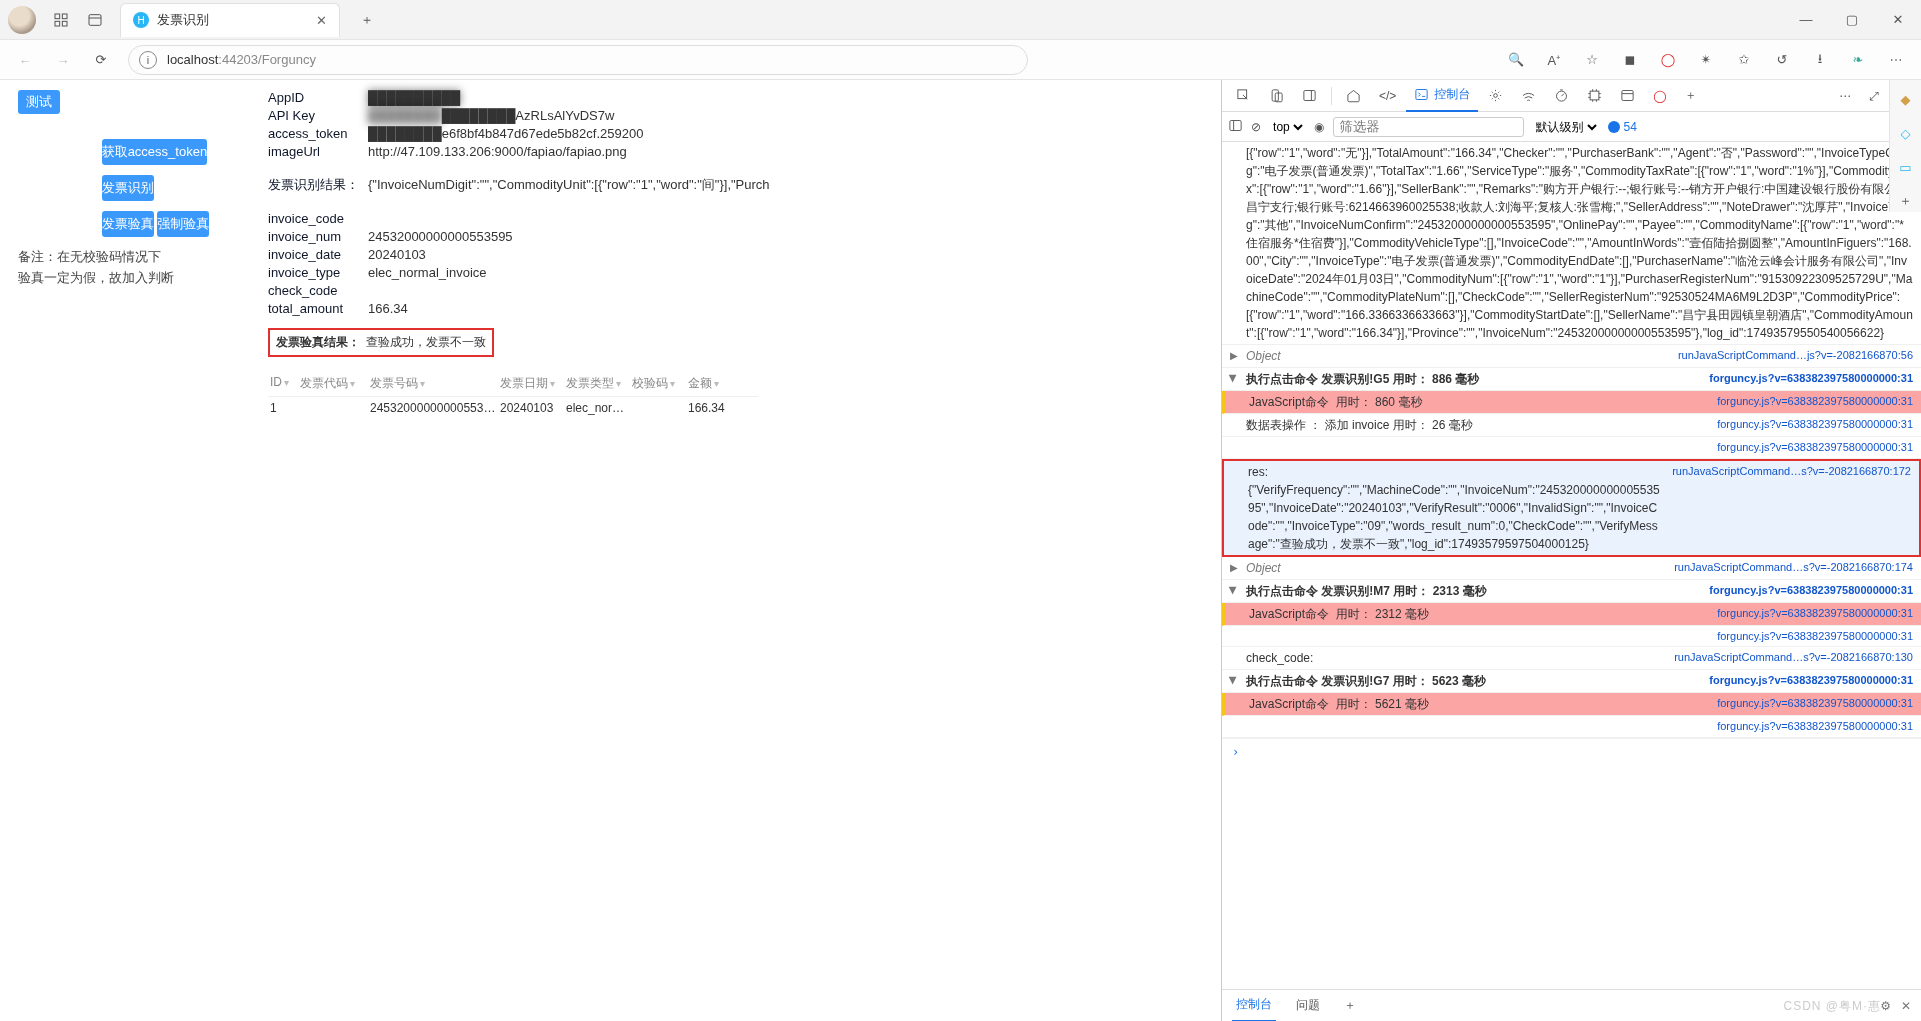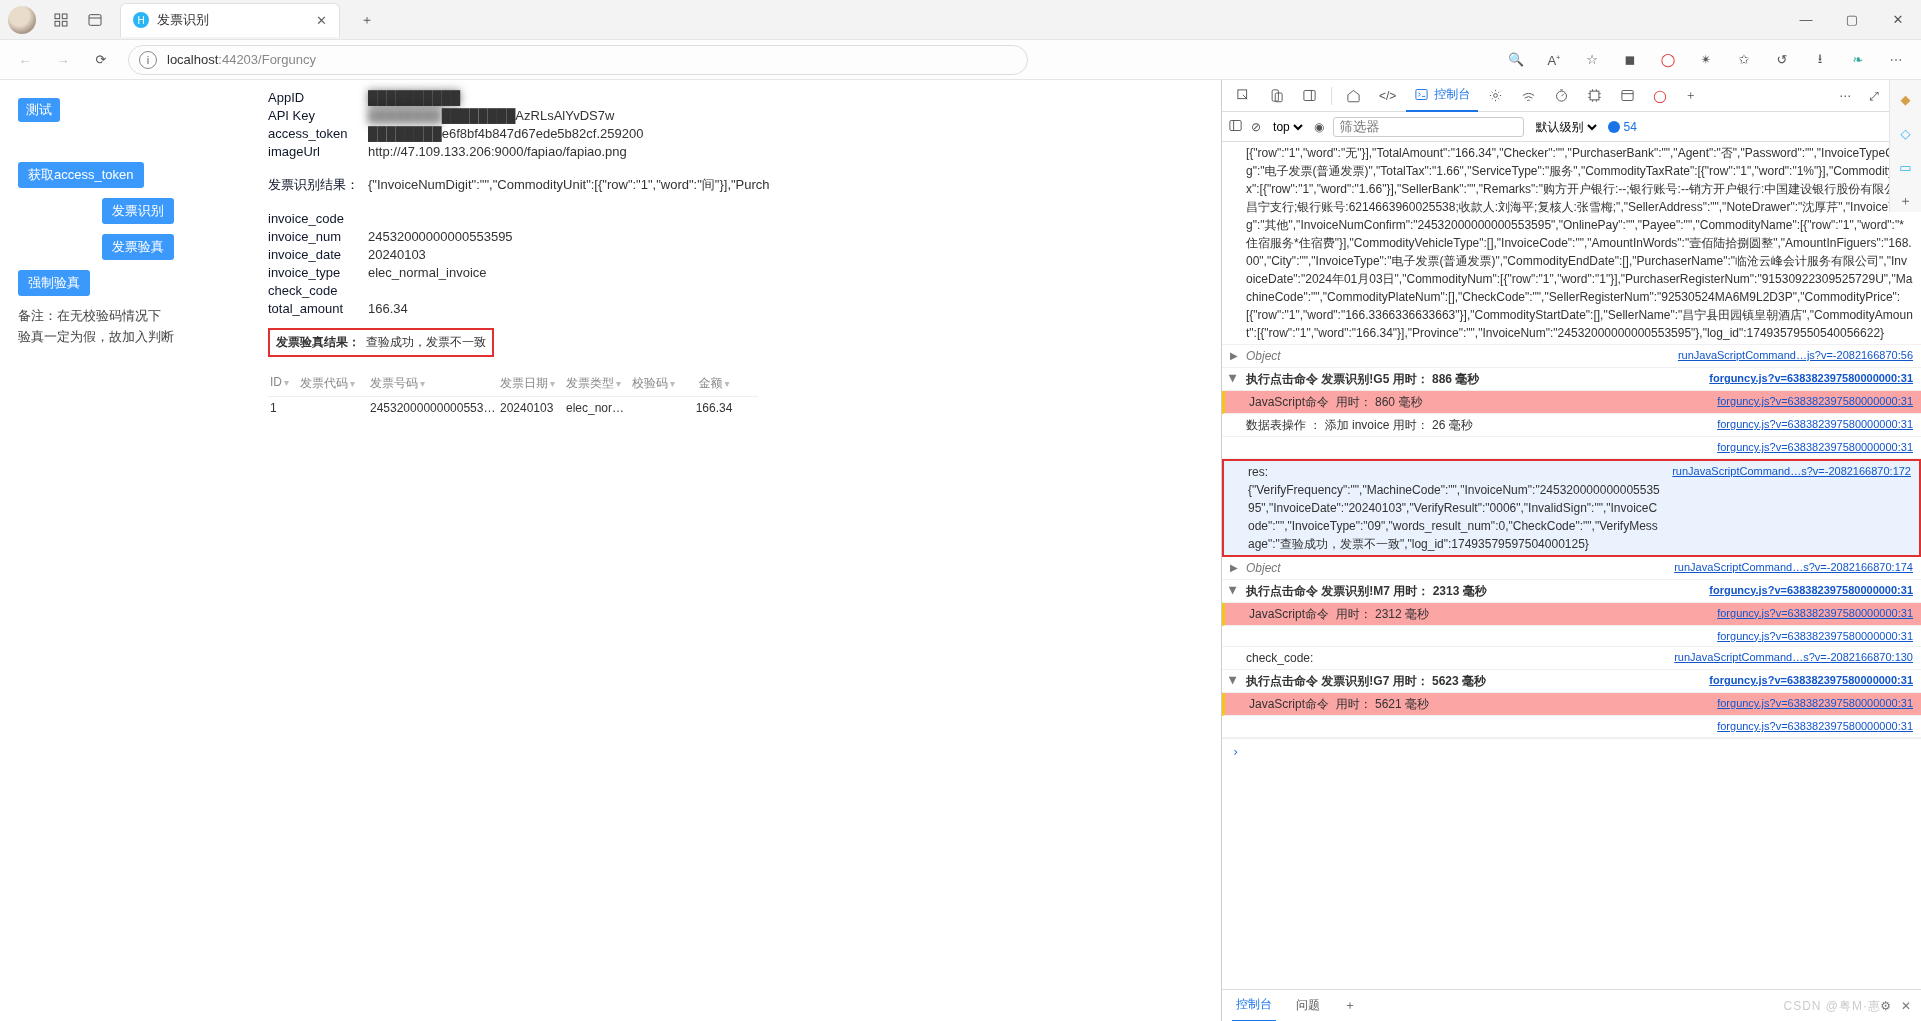--- a/index.html
+++ b/index.html
@@ -27,60 +27,60 @@
   .addrbar .spacer { flex: 1; }
   .ext-icons { display: flex; align-items: center; gap: 4px; }
   .ext-icons .ext { width: 34px; height: 34px; display: flex; align-items: center; justify-content: center; color: #555; }
 
   
   .split { position: absolute; top: 80px; bottom: 0; left: 0; right: 0; display: flex; }
   .page { flex: 1; background: #fff; padding: 10px 18px; overflow: auto; position: relative; }
   .devtools { width: 700px; border-left: 1px solid #ccc; display: flex; flex-direction: column; background: #fff; }
 
   
-  .side-btns { position: absolute; left: 18px; top: 18px; width: 200px; }
-  .btn { display: inline-block; background: #3b99fc; color: #fff; padding: 4px 10px; border-radius: 3px; font-size: 13px; margin-bottom: 10px; cursor: pointer; }
+  .side-btns { position: absolute; left: 18px; top: 10px; width: 200px; }
+  .btn { display: inline-block; background: #3b99fc; color: #fff; padding: 4px 0; border-radius: 3px; font-size: 13px; margin-bottom: 10px; cursor: pointer; }
   .btn.sm { padding: 3px 8px; }
   .note { font-size: 13px; color: #444; line-height: 1.6; }
 
   .kvlist { margin-left: 250px; }
   .kvrow { display: flex; margin-bottom: 3px; font-size: 13px; }
   .kvrow .k { width: 100px; color: #0f172a; }
   .kvrow .v { color: #333; word-break: break-all; }
   .blur { color: transparent; text-shadow: 0 0 8px rgba(0,0,0,.5); user-select: none; }
 
   .result-line { margin-left: 250px; margin-top: 12px; display: flex; font-size: 12px; border: 2px solid #e03030; padding: 4px 6px; width: fit-content; }
   .result-line .k { width: 90px; font-weight: bold; }
 
   .table { margin-left: 250px; margin-top: 14px; width: 490px; font-size: 12px; }
   .table .thead { display: flex; color: #888; border-bottom: 1px solid #eee; padding: 4px 0; }
   .table .trow { display: flex; padding: 4px 0; }
   .th, .td { overflow: hidden; white-space: nowrap; text-overflow: ellipsis; padding: 0 2px; }
-  .c-id { width: 30px; } .c-code { width: 70px; } .c-num { width: 130px; } .c-date { width: 66px; } .c-type { width: 66px; } .c-check { width: 56px; } .c-amt { width: 56px; text-align: center; }
+  .c-id { width: 30px; } .c-code { width: 70px; } .c-num { width: 130px; } .c-date { width: 66px; } .c-type { width: 66px; } .c-check { width: 56px; } .c-amt { width: 56px; text-align: left; }
   .sort { color: #bbb; font-size: 10px; margin-left: 2px; }
 
   
   .dt-tabs { height: 32px; border-bottom: 1px solid #ddd; display: flex; align-items: center; padding: 0 6px; gap: 2px; }
   .dt-tab { height: 32px; display: flex; align-items: center; padding: 0 8px; color: #555; font-size: 12px; gap: 5px; }
   .dt-tab.active { border-bottom: 2px solid #1a73e8; color: #1a73e8; }
   .dt-tab svg { width: 15px; height: 15px; }
   .dt-right { margin-left: auto; display: flex; align-items: center; gap: 2px; }
 
   .dt-toolbar { height: 30px; border-bottom: 1px solid #ddd; display: flex; align-items: center; padding: 0 6px; gap: 8px; font-size: 12px; color: #555; }
   .dt-toolbar .filter { flex: 0 0 100px; height: 20px; border: 1px solid #ccc; border-radius: 3px; padding: 0 6px; color: #888; }
   .dt-toolbar select { border: none; background: transparent; font-size: 12px; }
   .dt-toolbar .issues { color: #1a73e8; display: flex; align-items: center; gap: 4px; }
   .dt-toolbar .gear { margin-left: auto; }
 
   .console { flex: 1; overflow: auto; font-family: Consolas, monospace; font-size: 12px; line-height: 1.5; }
   .log { border-bottom: 1px solid #f0f0f0; padding: 2px 8px 2px 24px; position: relative; display: flex; }
   .log.warn { background: #fca5a5; border-left: 3px solid #f5c518; }
   .log.hi { background: #eaf2fe; border: 2px solid #e03030; }
   .log .msg { flex: 1; word-break: break-all; white-space: pre-wrap; }
-  .log .src { color: #1155cc; text-decoration: underline; white-space: nowrap; margin-left: 10px; font-size: 11px; }
+  .log .src { color: #1155cc; white-space: nowrap; margin-left: 10px; font-size: 11px; }
   .log .arrow { position: absolute; left: 8px; top: 3px; color: #777; transform: rotate(90deg); font-size: 10px; }
   .log .arrow.closed { transform: none; }
   .log .obj { color: #777; font-style: italic; }
   .b { font-weight: bold; }
 
   .dt-bottom { height: 32px; border-top: 1px solid #ddd; display: flex; align-items: center; padding: 0 10px; gap: 16px; font-size: 12px; }
   .dt-bottom .tab-b { color: #555; padding: 0 4px; height: 32px; display: flex; align-items: center; }
   .dt-bottom .tab-b.active { border-bottom: 2px solid #1a73e8; color: #1a73e8; }
 
   .prompt { padding: 4px 10px; color: #1a73e8; border-top: 1px solid #f0f0f0; font-family: Consolas, monospace; }

